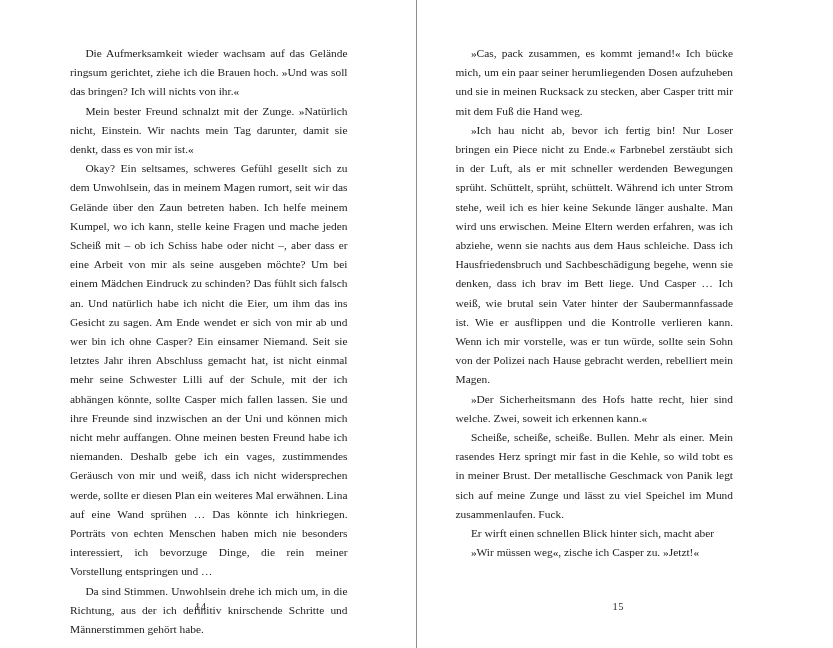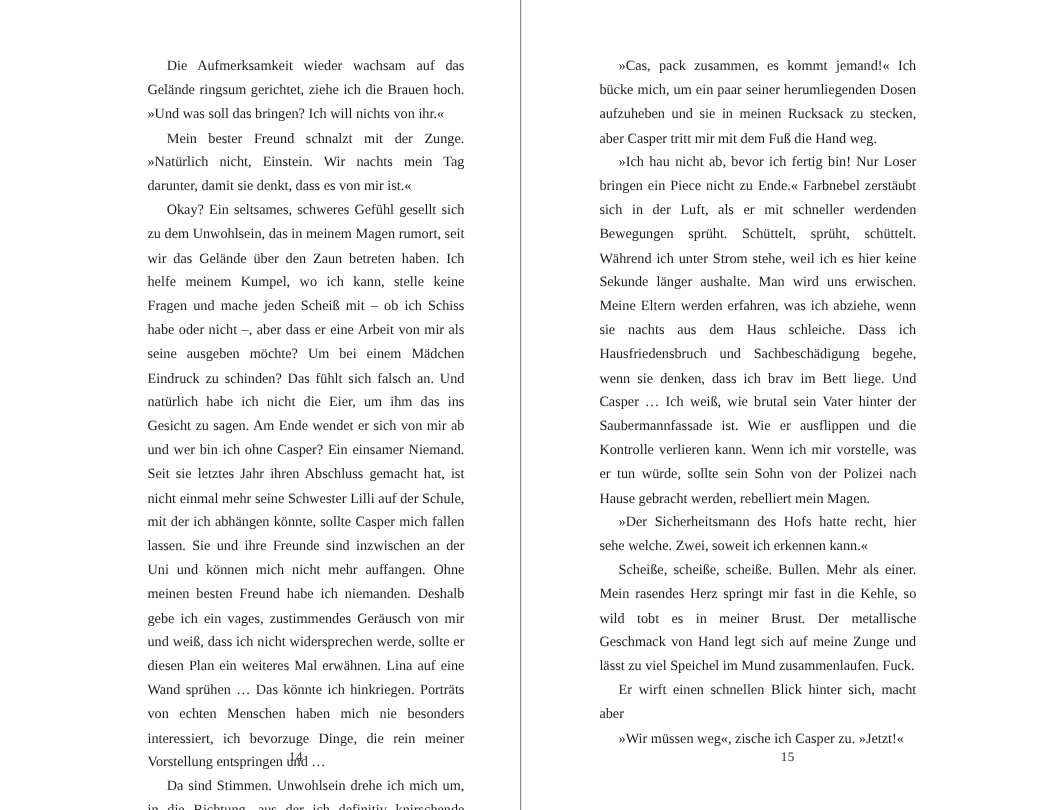--- a/index.html
+++ b/index.html
@@ -12,21 +12,20 @@
     background: #ffffff;
     font-family: "Liberation Serif", serif;
     overflow: hidden;
   }
   .spread {
     position: relative;
     width: 803px;
     height: 648px;
     display: flex;
     box-sizing: border-box;
-    padding-left: 48px;
   }
   .gutter {
     position: absolute;
     left: 416px;
     top: 0;
     width: 1px;
     height: 648px;
     background: #8e8e8e;
   }
   .page {
@@ -83,21 +82,21 @@
     </div>
     <div class="folio">14</div>
   </div>
 
   <div class="gutter"></div>
 
   <div class="page page-right">
     <div class="textblock">
       <p class="first">»Cas, pack zusammen, es kommt jemand!« Ich bücke mich, um ein paar seiner herumliegenden Dosen aufzuheben und sie in meinen Rucksack zu stecken, aber Casper tritt mir mit dem Fuß die Hand weg.</p>
       <p>»Ich hau nicht ab, bevor ich fertig bin! Nur Loser bringen ein Piece nicht zu Ende.« Farbnebel zerstäubt sich in der Luft, als er mit schneller werdenden Bewegungen sprüht. Schüttelt, sprüht, schüttelt. Während ich unter Strom stehe, weil ich es hier keine Sekunde länger aushalte. Man wird uns erwischen. Meine Eltern werden erfahren, was ich abziehe, wenn sie nachts aus dem Haus schleiche. Dass ich Hausfriedensbruch und Sachbeschädigung begehe, wenn sie denken, dass ich brav im Bett liege. Und Casper … Ich weiß, wie brutal sein Vater hinter der Saubermannfassade ist. Wie er ausflippen und die Kontrolle verlieren kann. Wenn ich mir vorstelle, was er tun würde, sollte sein Sohn von der Polizei nach Hause gebracht werden, rebelliert mein Magen.</p>
-      <p>»Der Sicherheitsmann des Hofs hatte recht, hier sehe welche. Zwei, soweit ich erkennen kann.«</p>
-      <p>Scheiße, scheiße, scheiße. Bullen. Mehr als einer. Mein rasendes Herz springt mir fast in die Kehle, so wild tobt es in meiner Brust. Der metallische Geschmack von Hand legt sich auf meine Zunge und lässt zu viel Speichel im Mund zusammenlaufen. Fuck.</p>
+      <p>»Der Sicherheitsmann des Hofs hatte recht, hier sind welche. Zwei, soweit ich erkennen kann.«</p>
+      <p>Scheiße, scheiße, scheiße. Bullen. Mehr als einer. Mein rasendes Herz springt mir fast in die Kehle, so wild tobt es in meiner Brust. Der metallische Geschmack von Panik legt sich auf meine Zunge und lässt zu viel Speichel im Mund zusammenlaufen. Fuck.</p>
       <p>Er wirft einen schnellen Blick hinter sich, macht aber</p>
       <p>»Wir müssen weg«, zische ich Casper zu. »Jetzt!«</p>
     </div>
     <div class="folio">15</div>
   </div>
 
 </div>
 
 </body></html>

